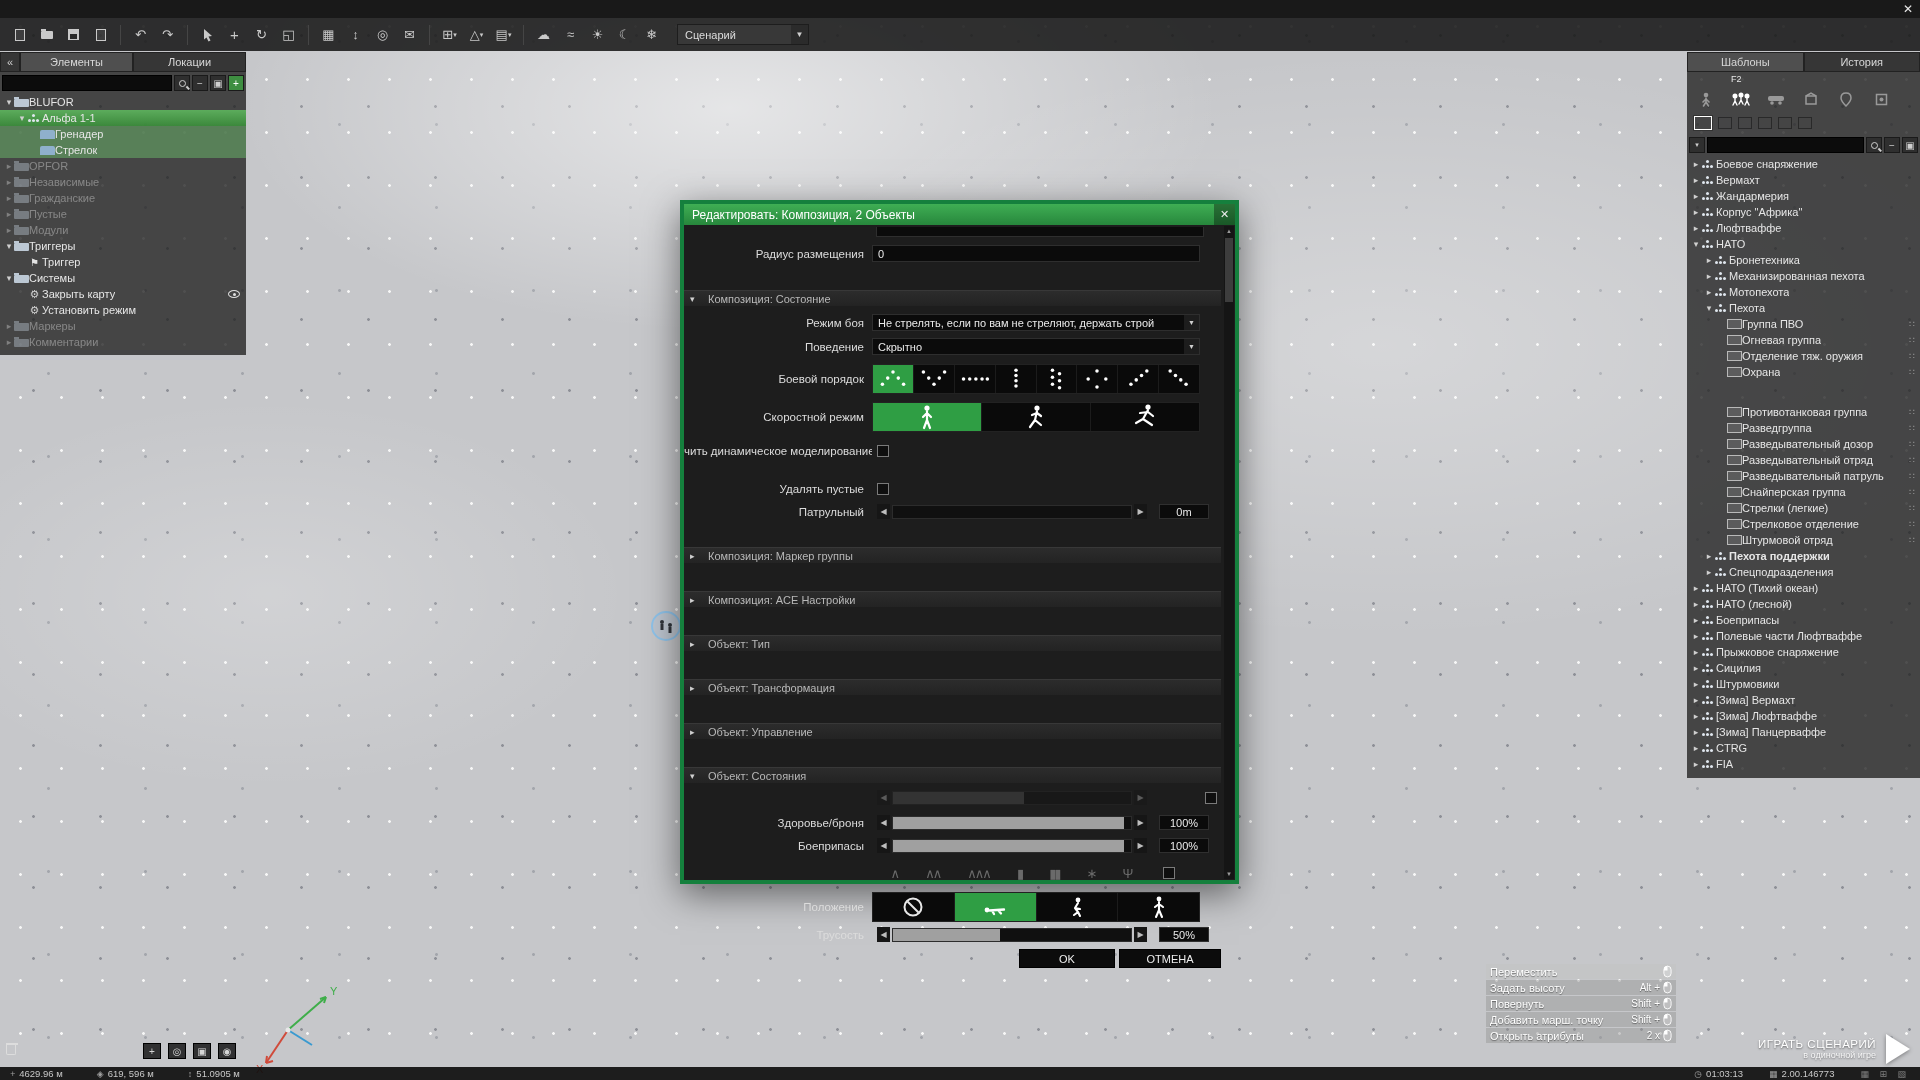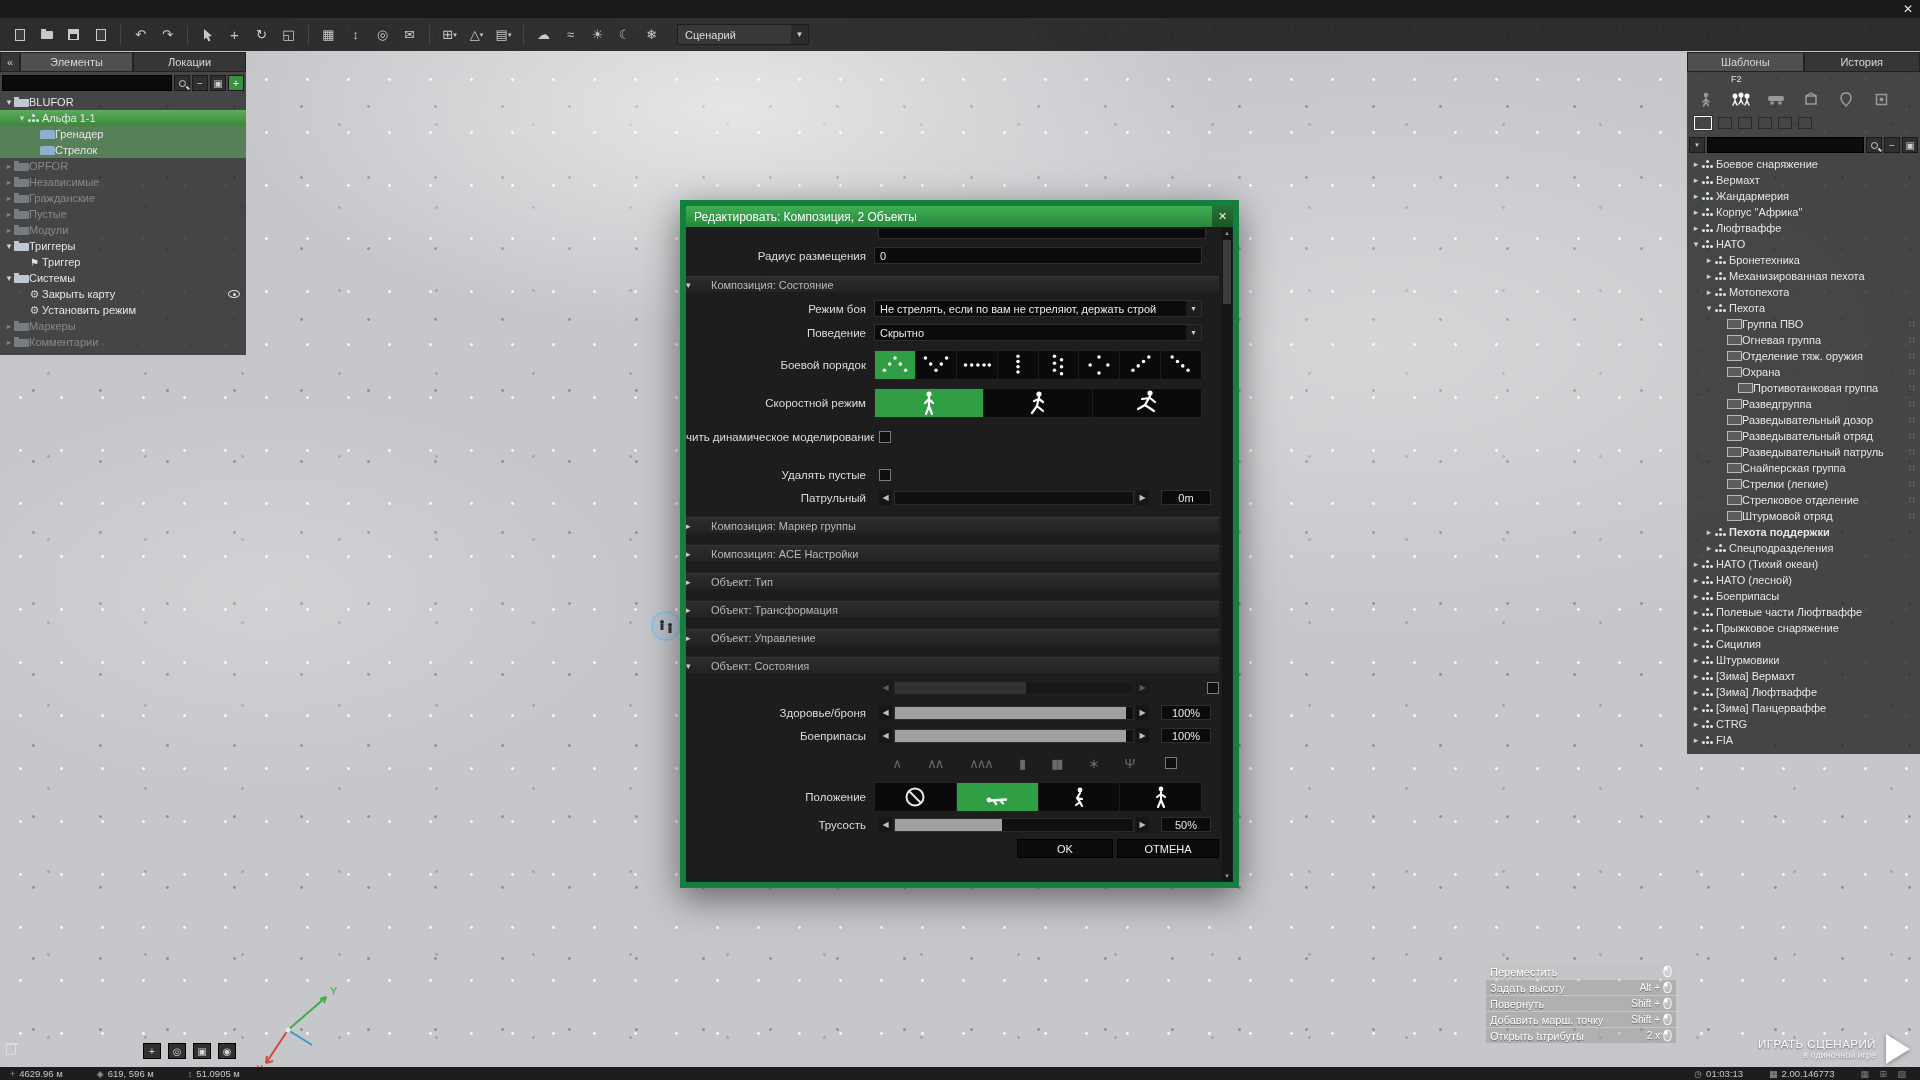--- a/index.html
+++ b/index.html
@@ -82,32 +82,32 @@
   
   .modes{position:relative;height:40px;display:flex;align-items:flex-end;padding:0 6px;gap:9px}
   .mode{width:26px;height:26px;display:flex;align-items:center;justify-content:center;opacity:.45}
   .mode.active{opacity:1}
   .hotkey{position:absolute;left:44px;top:2px;color:#e8e8e8;font-size:9px}
   .swatches{display:flex;align-items:center;gap:6px;padding:4px 7px;height:22px}
   .swatch{width:14px;height:12px;border:1px solid rgba(0,0,0,.4)}
   .swatch.sel{width:18px;height:14px;border:1px solid #fff;box-shadow:0 0 0 1px #333}
 
   
-  .dialog{position:absolute;left:680px;top:200px;width:559px;background:#1d1d1d;border:6px solid #15803d;box-shadow:0 10px 34px rgba(0,0,0,.5);z-index:40}
+  .dialog{position:absolute;left:680px;top:200px;width:559px;background:#1d1d1d;border:4px solid #15803d;box-shadow:0 10px 34px rgba(0,0,0,.5);z-index:40}
   .dlg-title{height:21px;background:linear-gradient(#3fae54,#27873c);color:#fff;font-size:12px;display:flex;align-items:center;padding-left:8px}
   .dlg-close{margin-left:auto;width:21px;height:21px;background:rgba(0,0,0,.35);color:#eee;font-size:11px;display:flex;align-items:center;justify-content:center}
   .dlg-body{position:relative;height:655px;font-size:11.5px;color:#dcdcdc}
   .dlg-inner{position:absolute;left:0;top:0;right:14px;bottom:0}
   .row{display:flex;align-items:center}
   .row label{width:188px;text-align:right;padding-right:8px;white-space:nowrap;overflow:hidden;flex:none;color:#dcdcdc}
   .row.dim label{color:#5c5c5c}
   .cliprow{height:12px;overflow:hidden;margin-top:2px}
   .cliprow .txt{margin-left:192px;position:relative;top:-7px;color:#8a8a8a}
   .txt{width:328px;height:17px;background:#0b0b0b;border:1px solid #2e2e2e;color:#eaeaea;font-size:11px;padding:0 5px;font-family:inherit}
-  .sec{height:16px;margin-top:12px;display:flex;align-items:center;color:#b8b8b8;font-size:11px;background:linear-gradient(#2c2c2c,#232323);border-top:1px solid #383838;gap:15px}
+  .sec{height:16px;margin-top:28px;display:flex;align-items:center;color:#b8b8b8;font-size:11px;background:linear-gradient(#2c2c2c,#232323);border-top:1px solid #383838;padding-left:6px;gap:8px}
   .sec .sec-arrow{font-size:9px;color:#d0d0d0;width:10px}
   .sec.open .sec-arrow::before{content:"▾"}
   .sec.closed .sec-arrow::before{content:"▸"}
   .combo{width:328px;height:17px;background:#0b0b0b;border:1px solid #2e2e2e;display:flex;align-items:center}
   .combo-text{flex:1;color:#eaeaea;font-size:11px;padding:0 5px;white-space:nowrap;overflow:hidden}
   .combo-dd{width:15px;height:100%;background:#1d1d1d;color:#cfcfcf;font-size:7px;display:flex;align-items:center;justify-content:center}
   .strip{width:328px;height:30px;background:#0a0a0a;border:1px solid #222;display:flex}
   .cell{flex:1;display:flex;align-items:center;justify-content:center;border-right:1px solid #1c1c1c}
   .cell:last-child{border-right:none}
   .cell.sel{background:#2f9e44}
@@ -540,21 +540,21 @@
         <span class="ticon i-doc"></span>
         <span class="tlab">Отделение тяж. оружия</span>
         <span class="badge"></span>
       </div>
       <div class="trow has-badge" style="padding-left: 30px;">
         <span class="arr"></span>
         <span class="ticon i-doc"></span>
         <span class="tlab">Охрана</span>
         <span class="badge"></span>
       </div>
-      <div class="trow has-badge" style="padding-left: 41px;">
+      <div class="trow has-badge" style="padding-left: 30px; margin-top: 24px;">
         <span class="arr"></span>
         <span class="ticon i-doc"></span>
         <span class="tlab">Противотанковая группа</span>
         <span class="badge"></span>
       </div>
       <div class="trow has-badge" style="padding-left: 30px;">
         <span class="arr"></span>
         <span class="ticon i-doc"></span>
         <span class="tlab">Разведгруппа</span>
         <span class="badge"></span>

